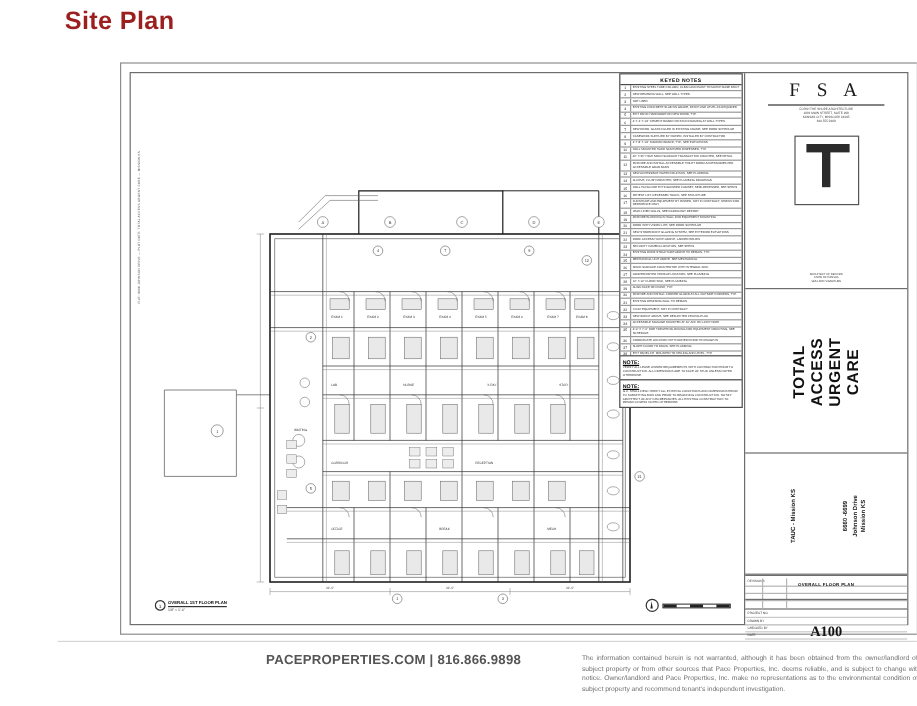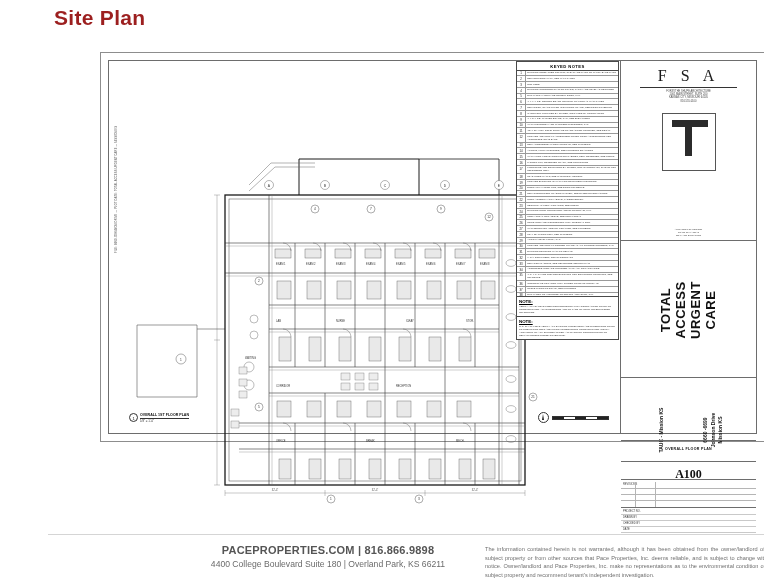--- a/index.html
+++ b/index.html
@@ -22,21 +22,21 @@
     left: 6px; top: 6px;
     font-size: 21px;
     font-weight: bold;
     color: #9c1f1f;
     letter-spacing: 0.3px;
   }
   
   .sheet-wrap {
     position: absolute;
     left: 52px; top: 52px;
-    width: 665px; height: 390px;
+    width: 665px; height: 477px;
     background: #ffffff;
     border: 1px solid #8d8d8d;
   }
   .sheet-inner {
     position: absolute;
     left: 7px; top: 7px; right: 7px; bottom: 7px;
     border: 1px solid #6d6d6d;
   }
   
   .sheet-edge-text {
@@ -263,21 +263,21 @@
   }
   .sheet-number-cell {
     position: absolute;
     left: 0; right: 0; bottom: 0;
     height: 21px;
     border-top: 1px solid #6d6d6d;
     text-align: center;
     font-family: "Liberation Serif", serif;
     font-size: 12px;
     font-weight: bold;
-    padding-top: 5px;
+    padding-top: 19px;
     color: #111;
   }
 
   
   .plan-caption {
     position: absolute;
     left: 28px; bottom: 18px;
     display: flex;
     align-items: flex-start;
     gap: 2px;
@@ -848,18 +848,17 @@
           <i class="on"></i>
           <i class="off"></i>
           <i class="on"></i>
         </div>
     </div>
   </div>
 
   <div class="footer">
     <div class="footer-left">
       <div class="footer-brand">PACEPROPERTIES.COM  |  816.866.9898</div>
-      <div class="footer-addr">4400 College Boulevard Suite 180  |  Overland Park, KS 66211</div>
     </div>
     <div class="footer-disclaimer">The information contained herein is not warranted, although it has been obtained from the owner/landlord of the subject property or from other sources that Pace Properties, Inc. deems reliable, and is subject to change without notice. Owner/landlord and Pace Properties, Inc. make no representations as to the environmental condition of the subject property and recommend tenant's independent investigation.</div>
   </div>
 
 </div>
 
 </body></html>

